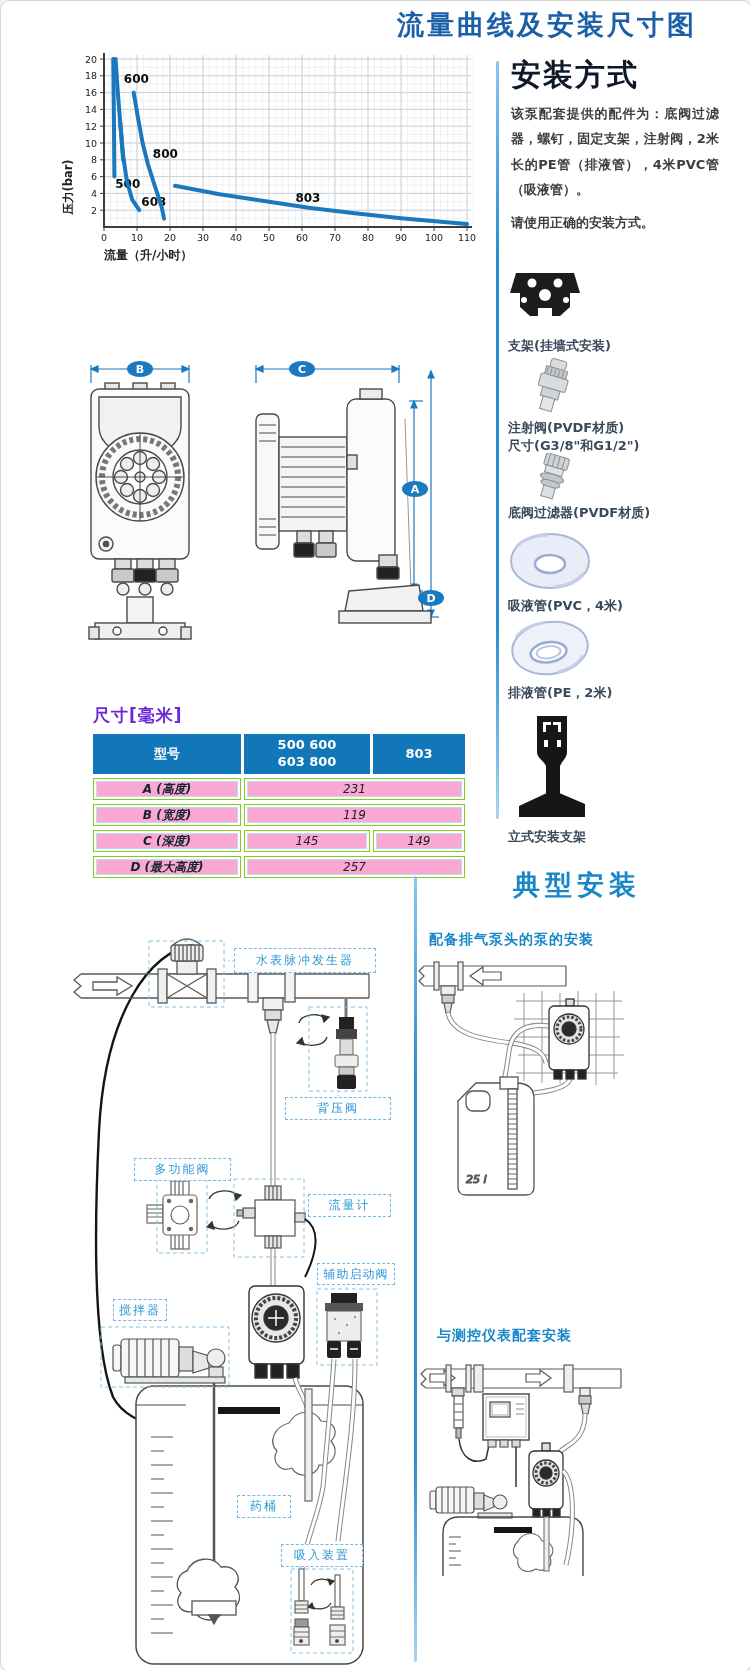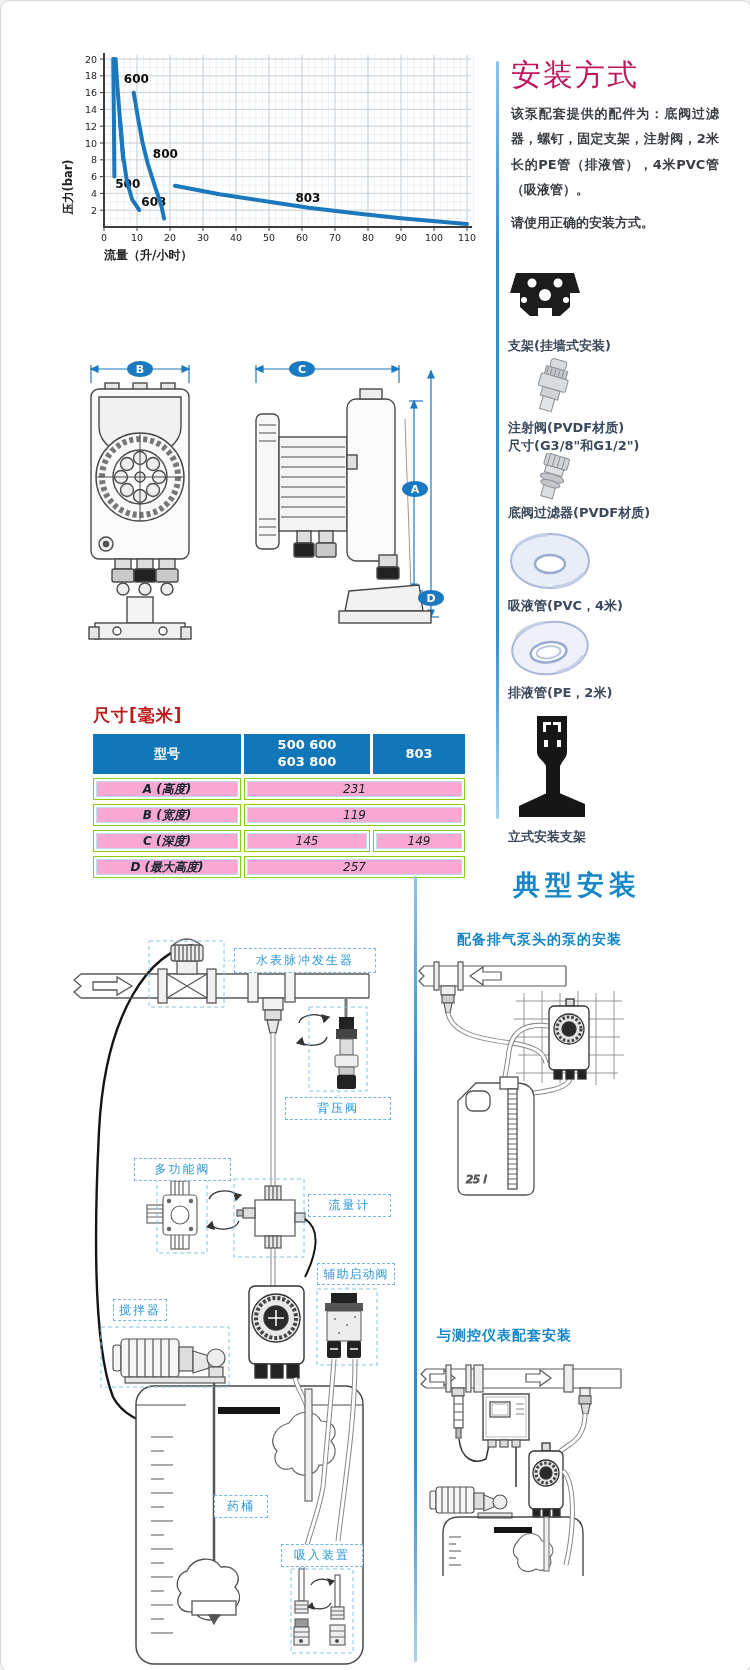--- a/index.html
+++ b/index.html
@@ -1,45 +1,46 @@
 <!DOCTYPE html>
 <html><head>
 <meta charset="utf-8">
 <style>
   html,body{margin:0;padding:0;background:#f2f2f2;}
   #page{position:relative;width:750px;height:1670px;margin:0 auto;background:#fff;
         font-family:"DejaVu Sans","Liberation Sans",sans-serif;border:1px solid #d6d6d6;
         border-radius:10px;overflow:hidden;}
   .abs{position:absolute;}
   .page-title{font-size:27px;font-weight:bold;color:#1b5fa9;letter-spacing:3px;white-space:nowrap;}
-  .sec-head-lg{font-size:30px;font-weight:normal;color:#be185d;letter-spacing:2px;}
+  .sec-head-lg{font-size:30px;font-weight:bold;color:#0f172a;letter-spacing:2px;}
   .sec-head-md{font-size:27px;font-weight:bold;color:#1787c8;letter-spacing:5px;}
   .sec-head-sm{font-size:14px;font-weight:bold;color:#1787c8;letter-spacing:1px;white-space:nowrap;}
   .body-text{font-size:13px;font-weight:600;color:#3b3f44;line-height:1.95;text-align:justify;}
   .body-text p{margin:0 12px 8px 0;}
   .acc-label{font-size:13px;font-weight:bold;color:#3a4a5c;white-space:nowrap;text-align:right;}
   .vline{width:3px;background:linear-gradient(#8cc6ec,#2e8fd0 25%,#2e8fd0 75%,#a8d4ef);border-radius:2px;}
   .dim-badge{width:26px;height:16px;border-radius:50%;background:#1b79c0;color:#fff;font-size:11px;
              font-weight:bold;display:flex;align-items:center;justify-content:center;}
-  .blue-head{font-size:17px;font-weight:bold;color:#b91c1c;letter-spacing:1px;}
+  .blue-head{font-size:17px;font-weight:bold;color:#6d28d9;letter-spacing:1px;}
   .dim-table{display:grid;grid-template-columns:148px 126px 92px;column-gap:3px;row-gap:4px;width:369px;}
   .dim-table .th{background:#1177b8;color:#fff;font-weight:bold;font-size:13px;display:flex;
                  flex-direction:column;align-items:center;justify-content:center;height:40px;line-height:1.3;}
   .cell{border:1px solid #84cc16;box-shadow:inset 0 0 0 2px #fff,inset 0 0 0 3px #bcdcf0;
         display:flex;align-items:center;justify-content:center;height:20px;font-size:12px;color:#222;background:#f9a8d4;font-style:italic;}
   .cell-label{font-weight:bold;color:#16222e;}
   .span2{grid-column:2/4;}
   .dlabel{border:1px dashed #74b9e6;background:rgba(255,255,255,.93);color:#2b97d5;font-weight:normal;
           font-size:12px;letter-spacing:2px;display:flex;align-items:center;justify-content:center;white-space:nowrap;}
 </style>
 </head>
 <body>
 
 <div id="page">
 
+  <div class="abs page-title" style="left:396px;top:6px">流量曲线及安装尺寸图</div>
 
   <svg id="flow-chart" class="abs" style="left:58px;top:36px" width="420" height="230" viewBox="0 0 420 230">
       <g stroke="#e3e7eb" stroke-width="0.6">
         <line x1="45" y1="18" x2="45" y2="190"></line>
         <line x1="51.6" y1="18" x2="51.6" y2="190"></line>
         <line x1="58.2" y1="18" x2="58.2" y2="190"></line>
         <line x1="64.8" y1="18" x2="64.8" y2="190"></line>
         <line x1="71.4" y1="18" x2="71.4" y2="190"></line>
         <line x1="78" y1="18" x2="78" y2="190"></line>
         <line x1="84.6" y1="18" x2="84.6" y2="190"></line>
@@ -566,24 +567,24 @@
         <line x1="262" y1="684" x2="262" y2="688" stroke-dasharray="1.5,2.5"></line>
     </g>
   </svg>
 
   <div class="abs dlabel" style="left:233px;top:947px;width:140px;height:23px">水表脉冲发生器</div>
   <div class="abs dlabel" style="left:284px;top:1096px;width:104px;height:21px">背压阀</div>
   <div class="abs dlabel" style="left:133px;top:1157px;width:95px;height:21px">多功能阀</div>
   <div class="abs dlabel" style="left:307px;top:1193px;width:81px;height:21px">流量计</div>
   <div class="abs dlabel" style="left:316px;top:1262px;width:76px;height:20px;letter-spacing:1px">辅助启动阀</div>
   <div class="abs dlabel" style="left:112px;top:1298px;width:52px;height:20px">搅拌器</div>
-  <div class="abs dlabel" style="left:213px;top:1494px;width:52px;height:21px">药桶</div>
+  <div class="abs dlabel" style="left:236px;top:1494px;width:52px;height:21px">药桶</div>
   <div class="abs dlabel" style="left:280px;top:1543px;width:80px;height:21px">吸入装置</div>
 
-  <div class="abs sec-head-sm" style="left:456px;top:930px">配备排气泵头的泵的安装</div>
+  <div class="abs sec-head-sm" style="left:428px;top:930px">配备排气泵头的泵的安装</div>
   <div class="abs sec-head-sm" style="left:436px;top:1326px">与测控仪表配套安装</div>
 
   <svg class="abs" style="left:415px;top:930px" width="335" height="730" viewBox="0 0 335 730">
 
     <g stroke="#5a5a5a" stroke-width="1.2" fill="#fff">
       <path d="M8,35 H150 M8,55 H150 M150,35 V55" fill="none"></path>
       <path d="M8,35 l-5,5 5,5 -5,5 5,5" fill="none"></path>
       <rect x="18" y="31" width="5" height="28" fill="#eee"></rect>
         <rect x="42" y="31" width="5" height="28" fill="#eee"></rect>
       <path d="M85,41 h-18 v-5 l-13,9 13,9 v-5 h18 z"></path>

